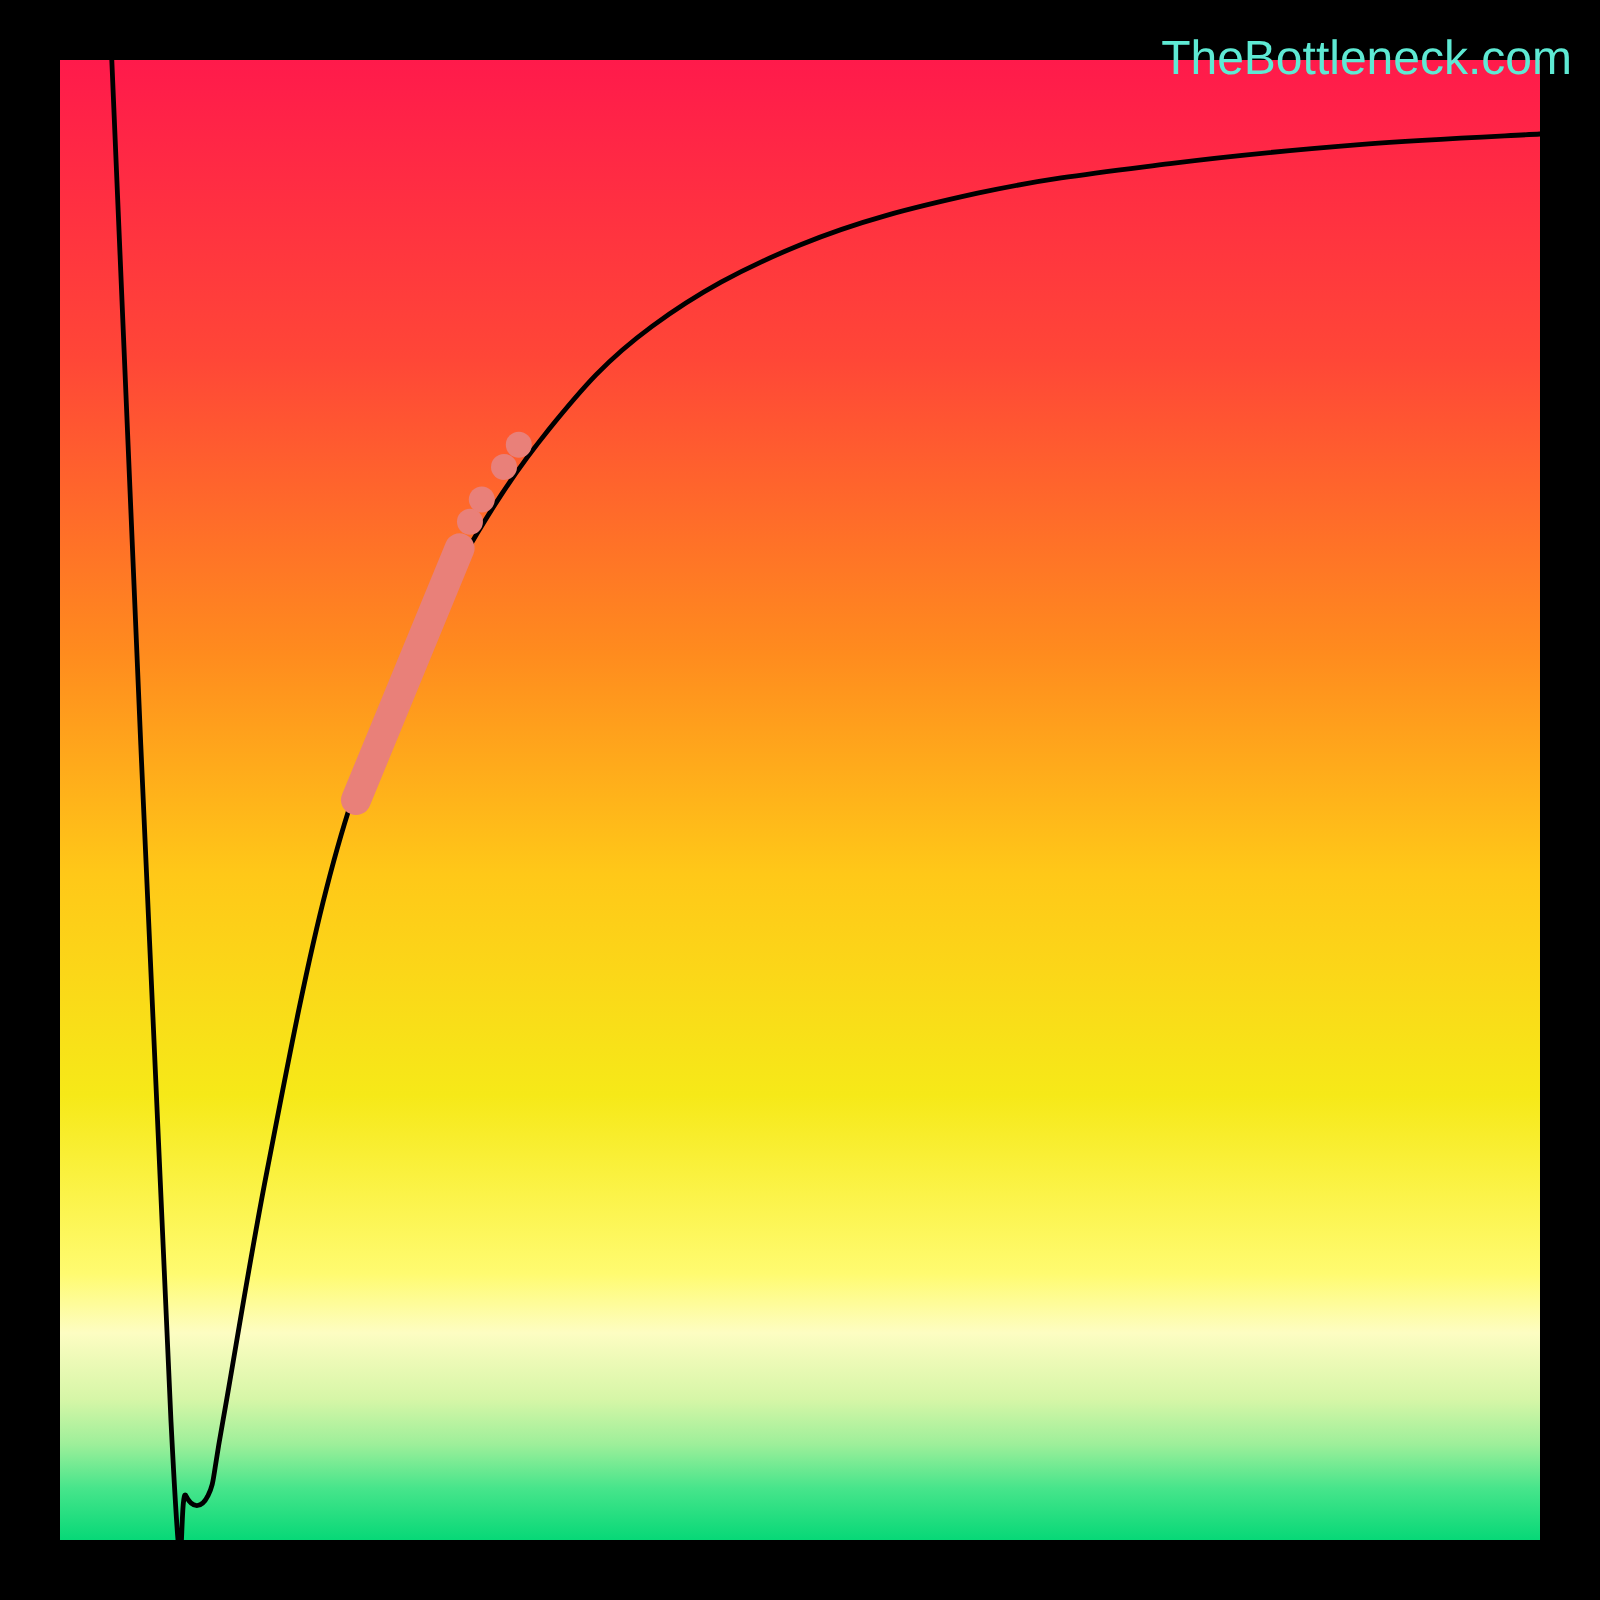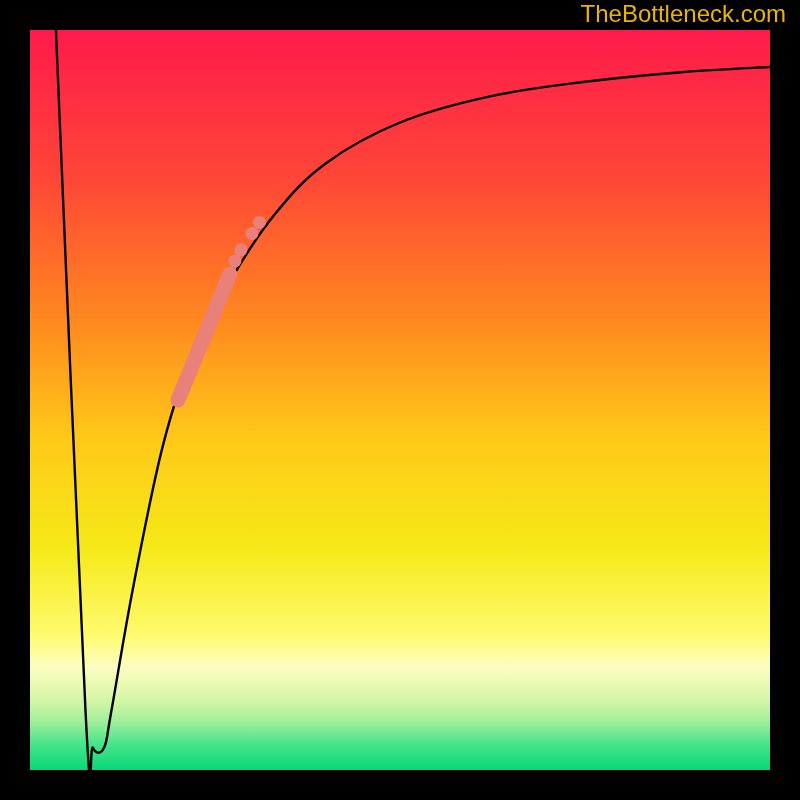--- a/index.html
+++ b/index.html
@@ -12,23 +12,23 @@
     overflow: hidden;
   }
   .frame {
     position: relative;
     width: 800px;
     height: 800px;
     background: #000;
   }
   .watermark {
     position: absolute;
-    top: 0px;
+    top: 16px;
     right: 14px;
-    color: #eab308;
+    color: #5eead4;
     font-size: 24px;
     font-weight: 500;
     letter-spacing: 0px;
     font-family: Arial, Helvetica, sans-serif;
   }
   svg {
     position: absolute;
     top: 0;
     left: 0;
   }

